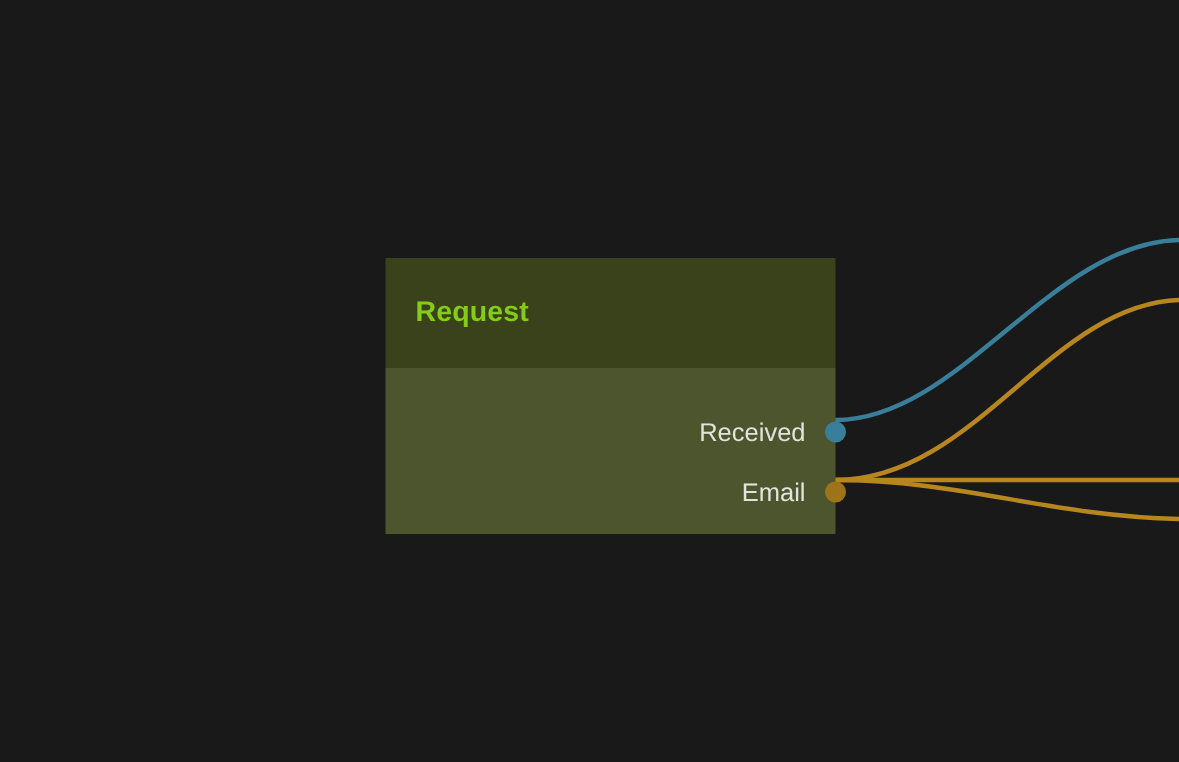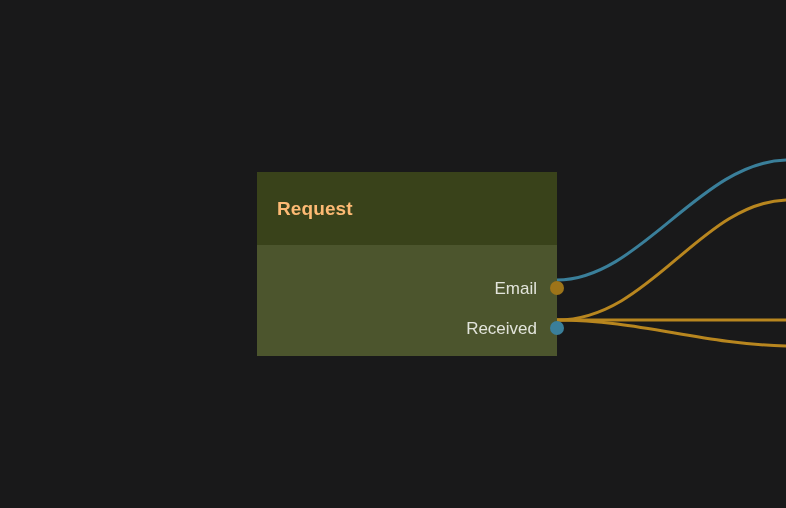--- a/index.html
+++ b/index.html
@@ -51,21 +51,21 @@
     height: 73px;
     background: #39421a;
     display: flex;
     align-items: center;
     box-sizing: border-box;
     padding: 0 20px;
     flex: 0 0 auto;
   }
 
   .node-title {
-    color: #fdba74;
+    color: #84cc16;
     font-size: 19px;
     font-weight: 700;
     letter-spacing: 0.1px;
     line-height: 1;
     white-space: nowrap;
   }
 
   .node-body {
     flex: 1 1 auto;
     background: #4c552d;
@@ -119,25 +119,25 @@
 
   <div id="node-request">
 
     <div class="node-header">
       <span class="node-title">Request</span>
     </div>
 
     <div class="node-body">
 
       <div class="port-row">
-        <span class="port-label">Email</span>
-        <span class="port-dot email"></span>
+        <span class="port-label">Received</span>
+        <span class="port-dot received"></span>
       </div>
 
       <div class="port-row">
-        <span class="port-label">Received</span>
-        <span class="port-dot received"></span>
+        <span class="port-label">Email</span>
+        <span class="port-dot email"></span>
       </div>
 
     </div>
   </div>
 
 </div>
 
 </body></html>

